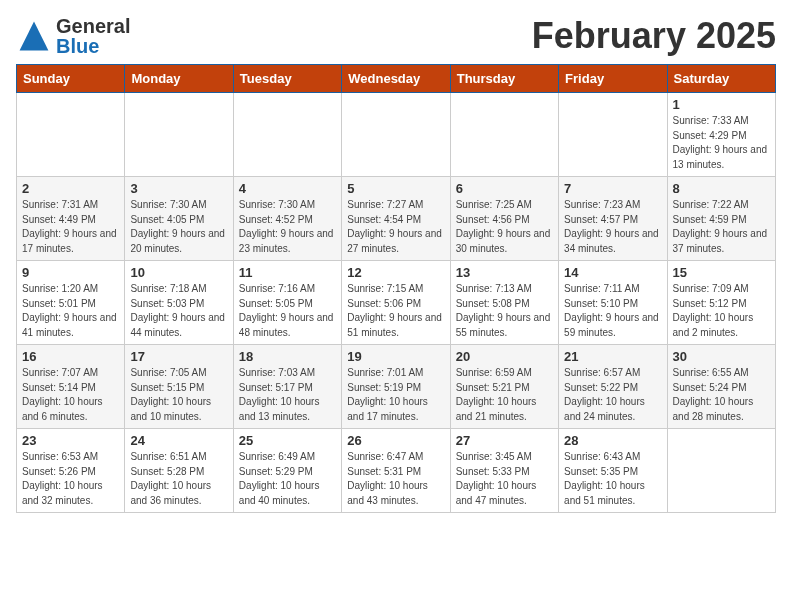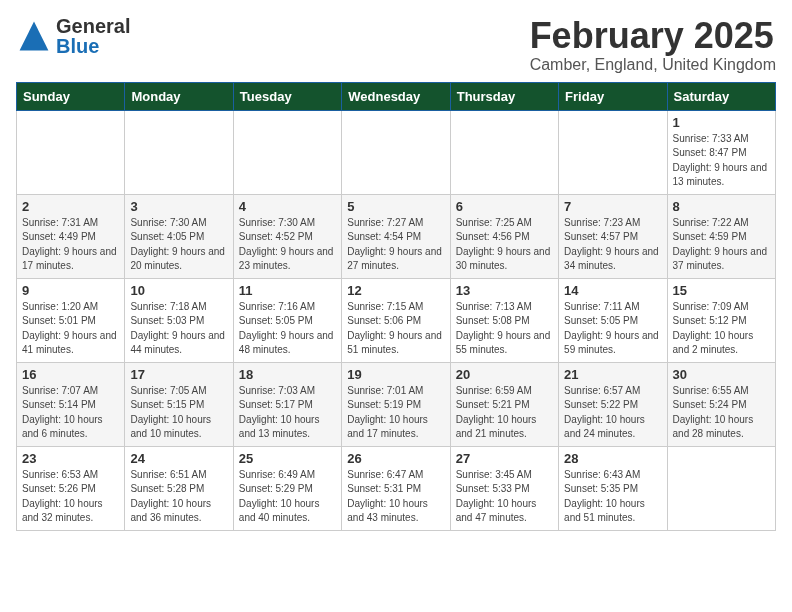--- a/index.html
+++ b/index.html
@@ -28,21 +28,21 @@
     .location {
       font-size: 16px;
       color: #555;
     }
     .calendar {
       width: 100%;
       border-collapse: collapse;
       border: 1px solid #ccc;
     }
     .calendar th {
-      background: #14532d;
+      background: #c2410c;
       color: #fff;
       font-size: 13px;
       font-weight: bold;
       padding: 6px 6px;
       text-align: left;
       border: 1px solid #1a5fa0;
     }
     .calendar td {
       vertical-align: top;
       border: 1px solid #ccc;
@@ -104,21 +104,20 @@
     <svg class="logo-flag" viewBox="0 0 40 40" xmlns="http://www.w3.org/2000/svg">
       <polygon points="20,4 36,36 4,36" fill="#1a6eb5"></polygon>
     </svg>
     <div class="logo-name">
       <span class="gen">General</span>
       <span class="bl">Blue</span>
     </div>
   </div>
   <div class="title-area">
     <div class="month-title">February 2025</div>
-    <div class="location">Camber, England, United Kingdom</div>
   </div>
 </div>
 
 <table class="calendar">
   <thead>
     <tr>
     <th>Sunday</th>
         <th>Monday</th>
         <th>Tuesday</th>
         <th>Wednesday</th>
@@ -131,21 +130,21 @@
   <tr>
         <td class="empty-cell"></td>
         <td class="empty-cell"></td>
         <td class="empty-cell"></td>
         <td class="empty-cell"></td>
         <td class="empty-cell"></td>
         <td class="empty-cell"></td>
         <td>
           <span class="day-num">1</span>
           <div class="day-info">Sunrise: 7:33 AM
-Sunset: 8:47 PM
+Sunset: 4:29 PM
 Daylight: 9 hours
 and 13 minutes.</div>
         </td>
       </tr>
       <tr>
         <td>
           <span class="day-num">2</span>
           <div class="day-info">Sunrise: 7:31 AM
 Sunset: 4:49 PM
 Daylight: 9 hours
@@ -226,21 +225,21 @@
         <td>
           <span class="day-num">13</span>
           <div class="day-info">Sunrise: 7:13 AM
 Sunset: 5:08 PM
 Daylight: 9 hours
 and 55 minutes.</div>
         </td>
         <td>
           <span class="day-num">14</span>
           <div class="day-info">Sunrise: 7:11 AM
-Sunset: 5:05 PM
+Sunset: 5:10 PM
 Daylight: 9 hours
 and 59 minutes.</div>
         </td>
         <td>
           <span class="day-num">15</span>
           <div class="day-info">Sunrise: 7:09 AM
 Sunset: 5:12 PM
 Daylight: 10 hours
 and 2 minutes.</div>
         </td>

